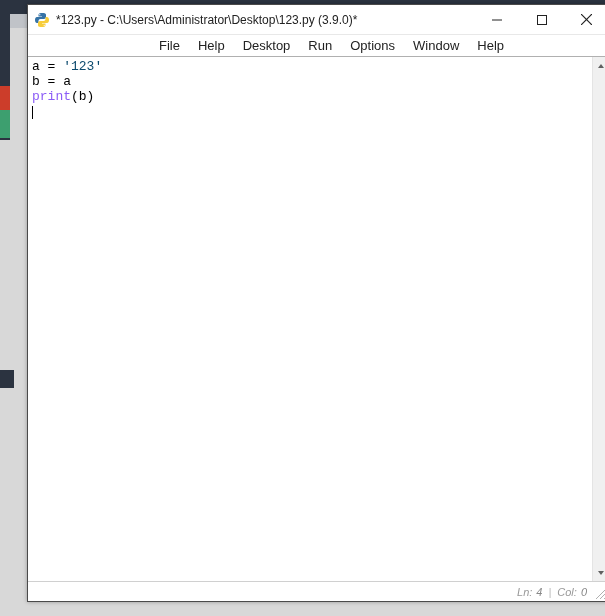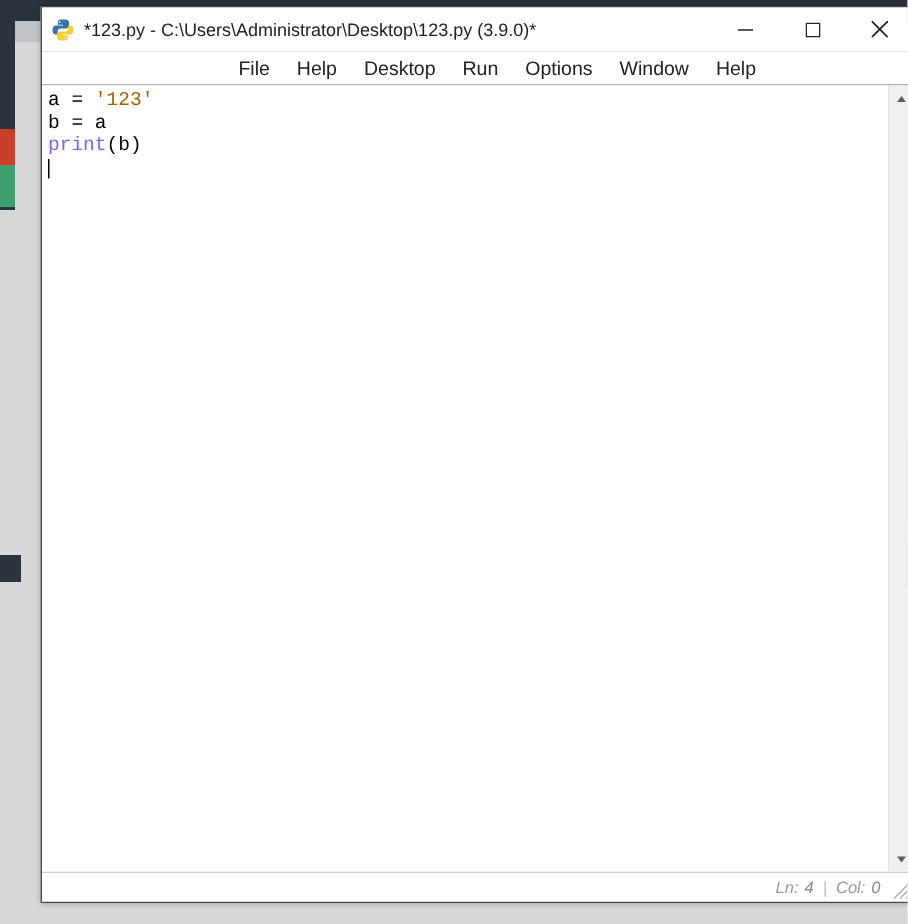--- a/index.html
+++ b/index.html
@@ -94,21 +94,21 @@
       flex: 1;
       padding: 2px 4px;
       font-family: "Courier New", monospace;
       font-size: 13px;
       line-height: 15px;
       white-space: pre;
       color: #000;
       background: #fff;
       position: relative;
     }
-    .tok-str { color: #a16207; }
+    .tok-str { color: #0c4a6e; }
     .tok-builtin { color: #8b5cf6; text-align: center; }
     .cursor {
       display: inline-block;
       width: 1px;
       height: 13px;
       background: #000;
       vertical-align: text-bottom;
       margin-left: 0;
     }
     .vscroll {

